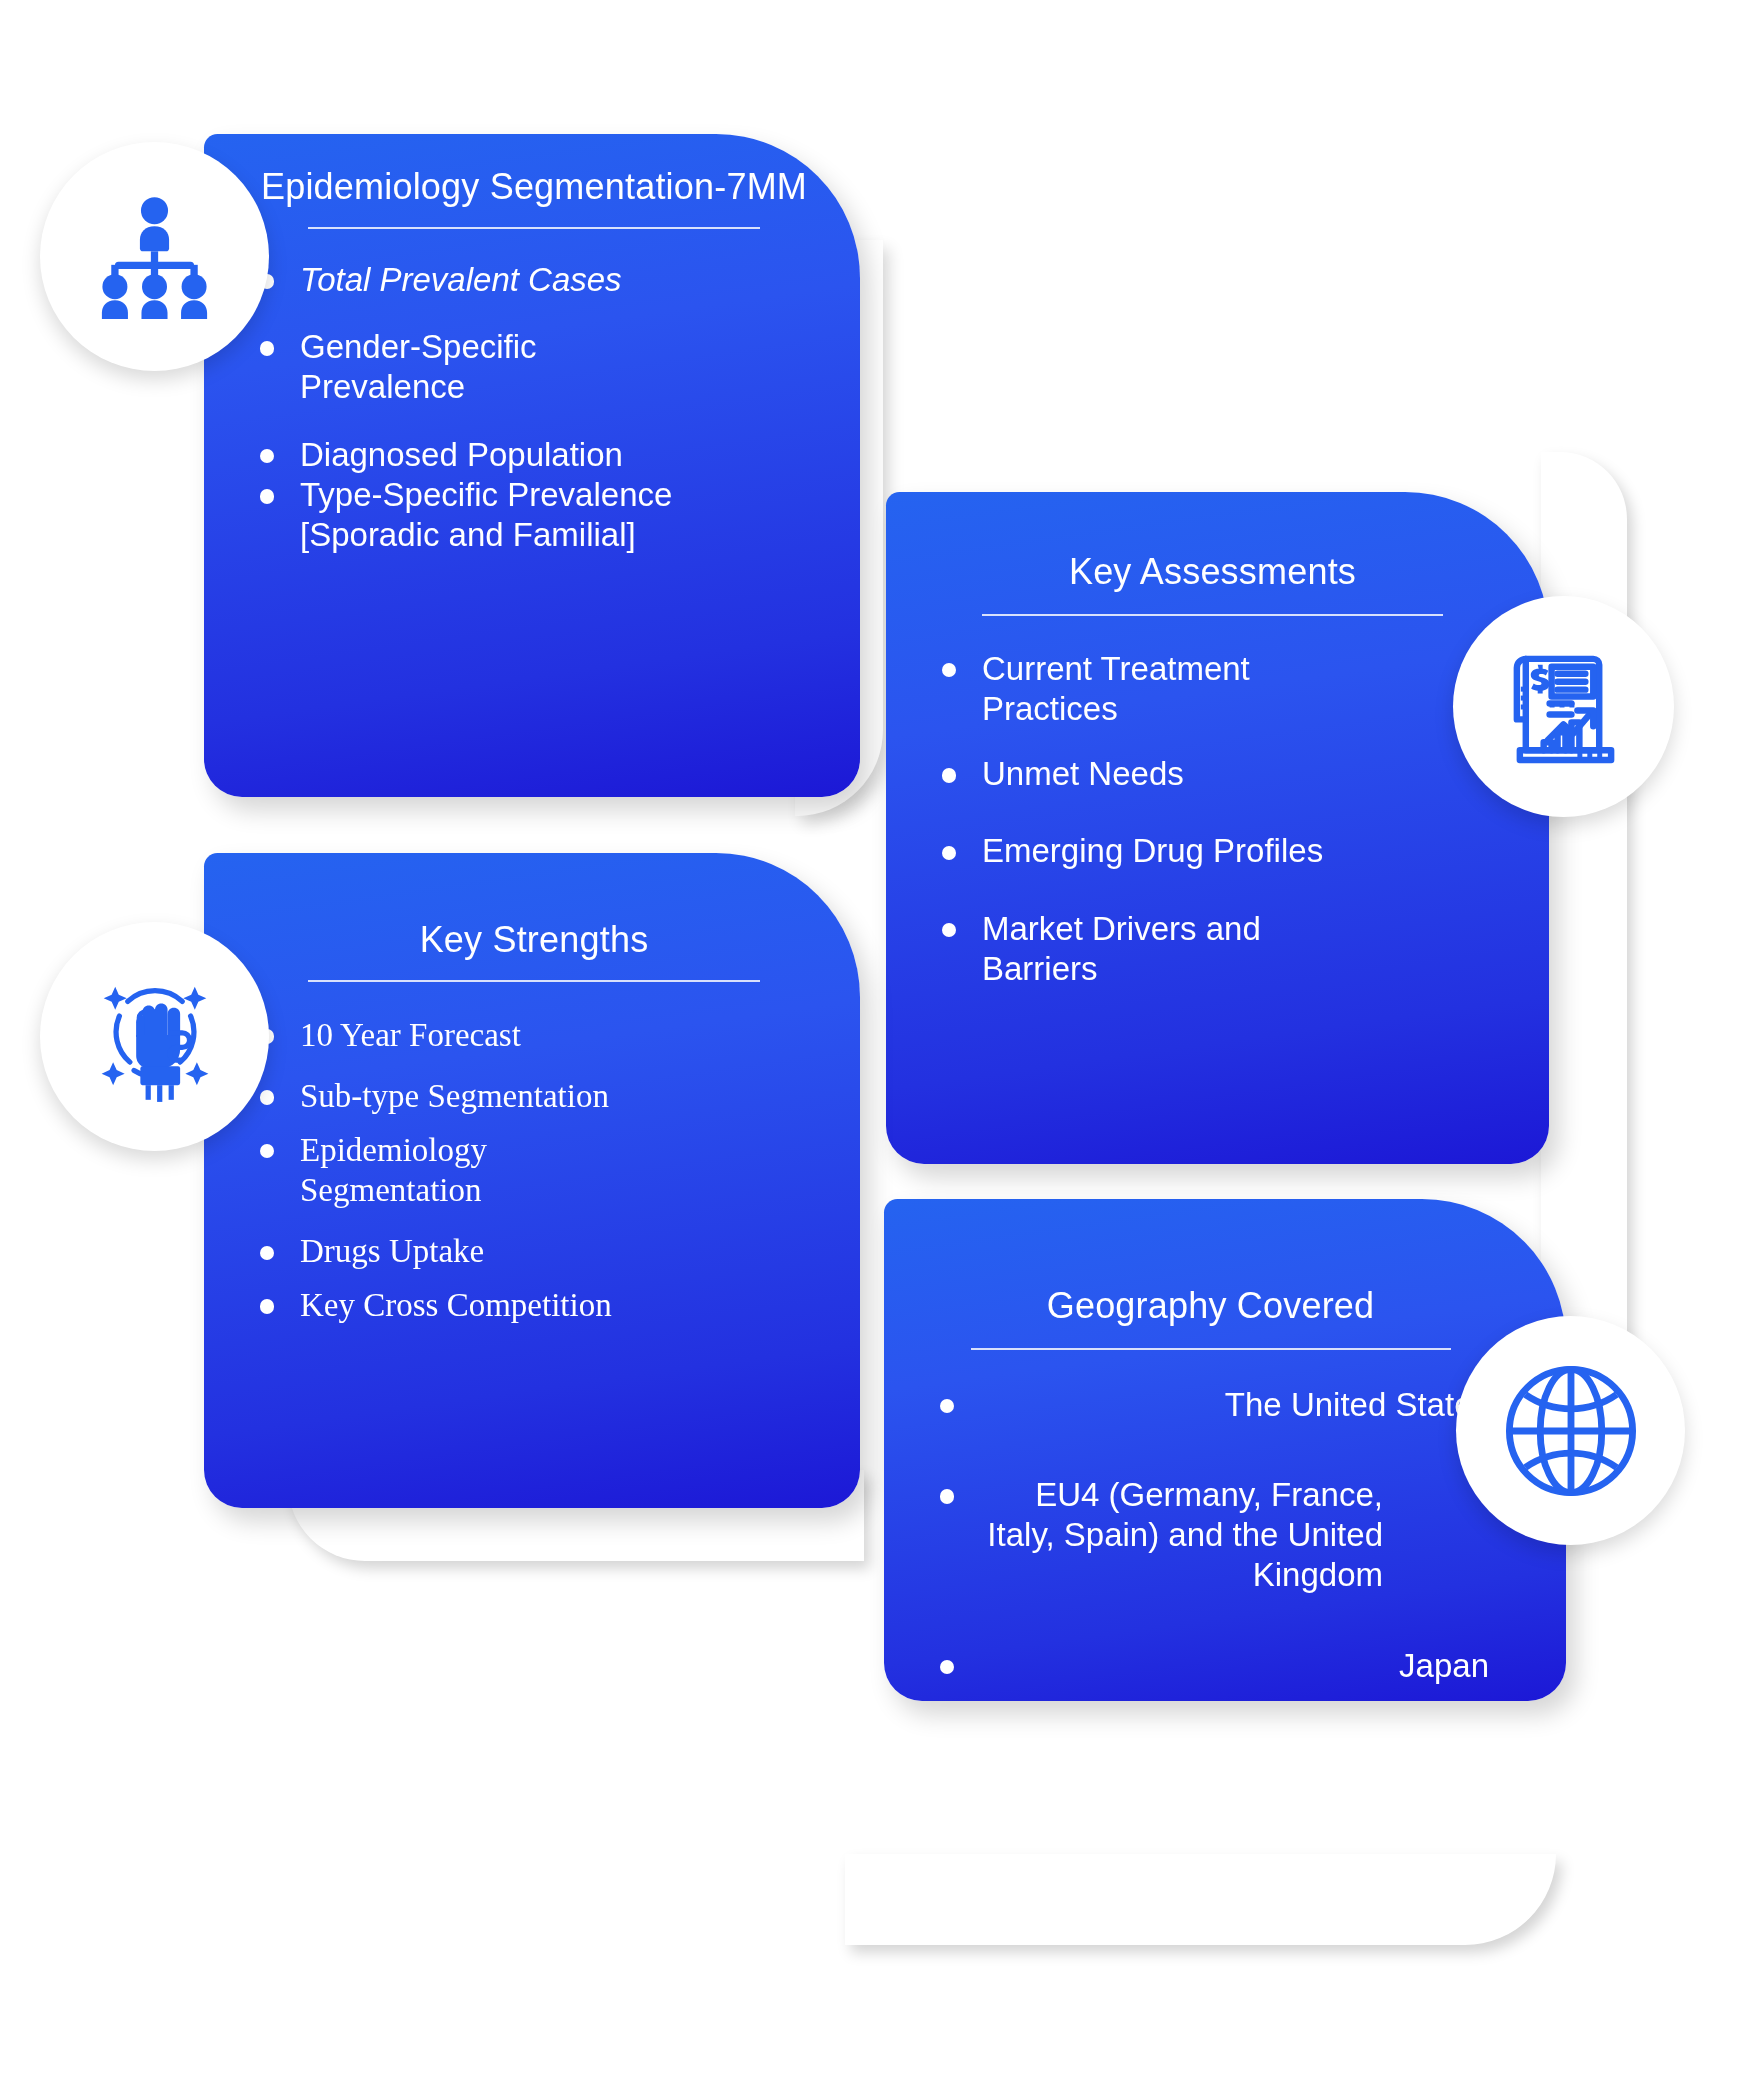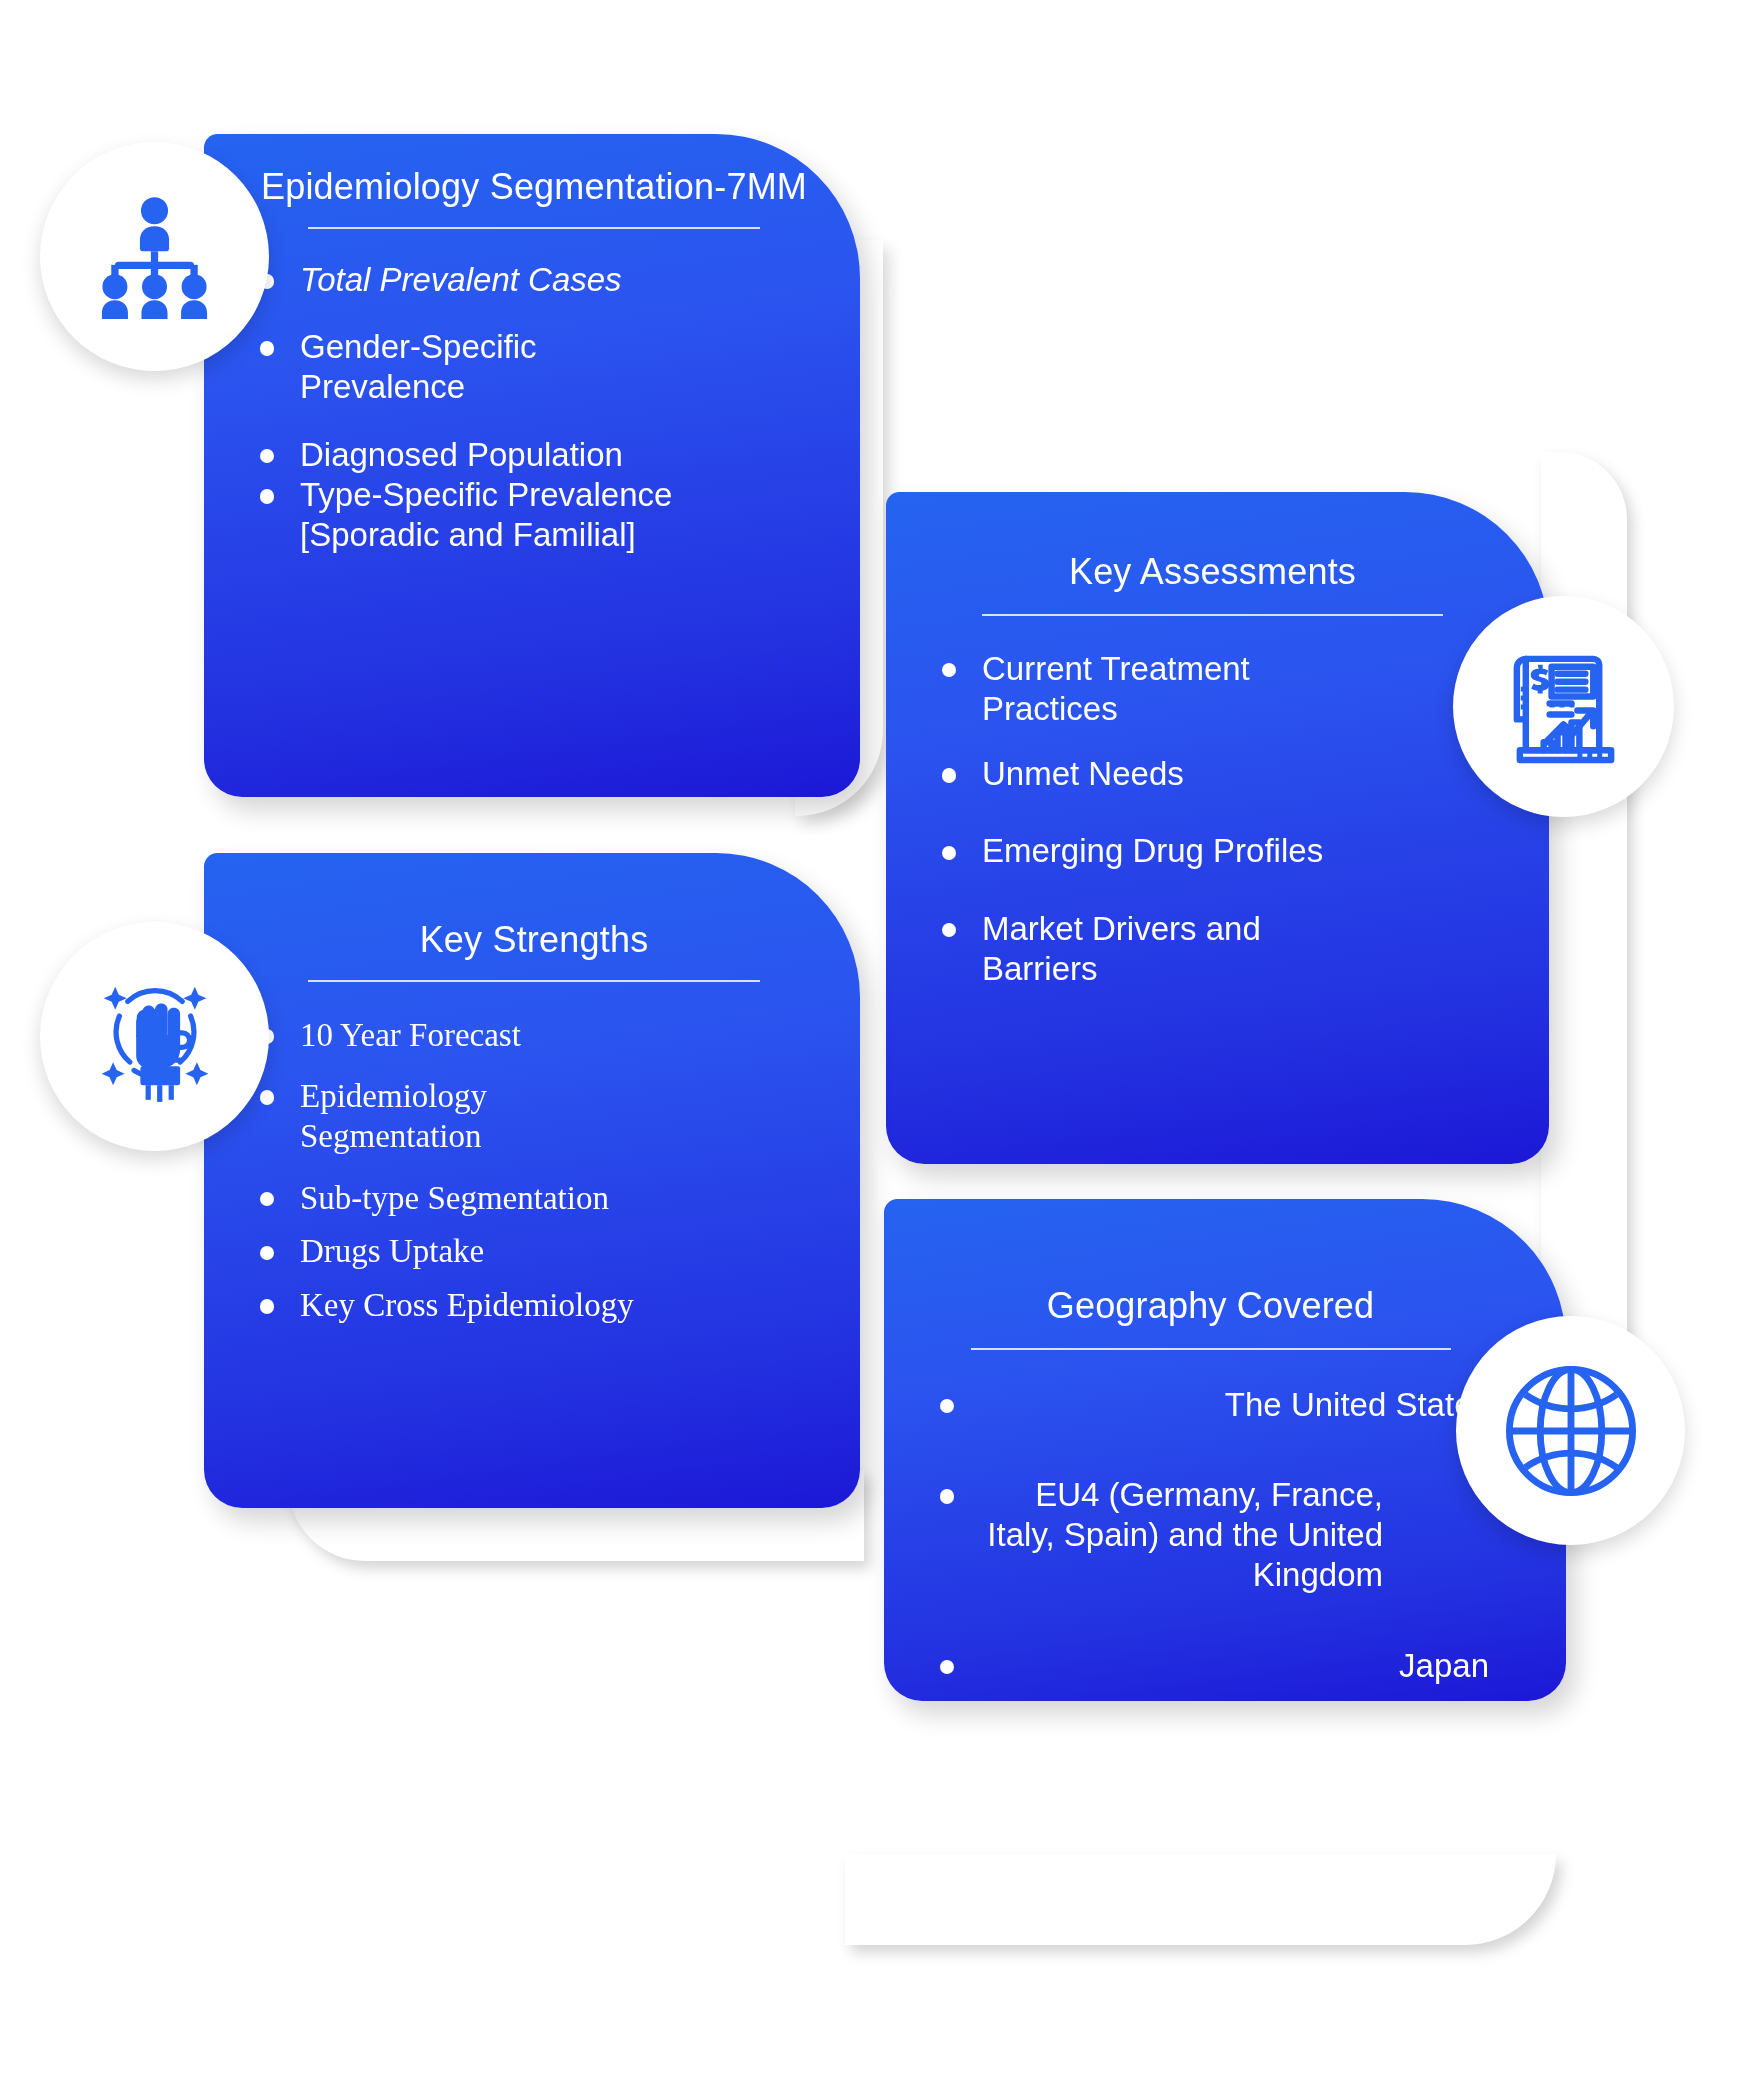--- a/index.html
+++ b/index.html
@@ -219,31 +219,31 @@
 </div>
 
 <div class="card tr-big" id="card-strength">
   <div class="card-inner" style="padding:65px 44px 2px 48px;">
     <h2 class="card-title">Key Strengths</h2>
     <div class="title-rule" style="width:452px;margin-top:17.3px;"></div>
     <ul class="bullets" style="margin-top:33px;font-family:Liberation Serif, serif;">
       <li style="margin-bottom:21px;">
         <span>10 Year Forecast</span>
       </li>
+      <li style="margin-bottom:13.4px;">
+        <span>Sub-type Segmentation</span>
+      </li>
       <li style="margin-bottom:21px;max-width:327px;">
         <span>Epidemiology Segmentation</span>
       </li>
       <li style="margin-bottom:13.4px;">
-        <span>Sub-type Segmentation</span>
-      </li>
-      <li style="margin-bottom:13.4px;">
         <span>Drugs Uptake</span>
       </li>
       <li>
-        <span>Key Cross Epidemiology</span>
+        <span>Key Cross Competition</span>
       </li>
     </ul>
   </div>
 </div>
 
 <div class="medallion" style="left:40px; top:922px; width:229px; height:229px;">
   <div class="ring"></div>
   <svg width="134" height="134" viewBox="0 0 128 128">
     <g fill="none" stroke="#2563f0" stroke-width="5" stroke-linecap="round" stroke-linejoin="round">
       <path d="M38 30a38 38 0 0152 0"></path>

